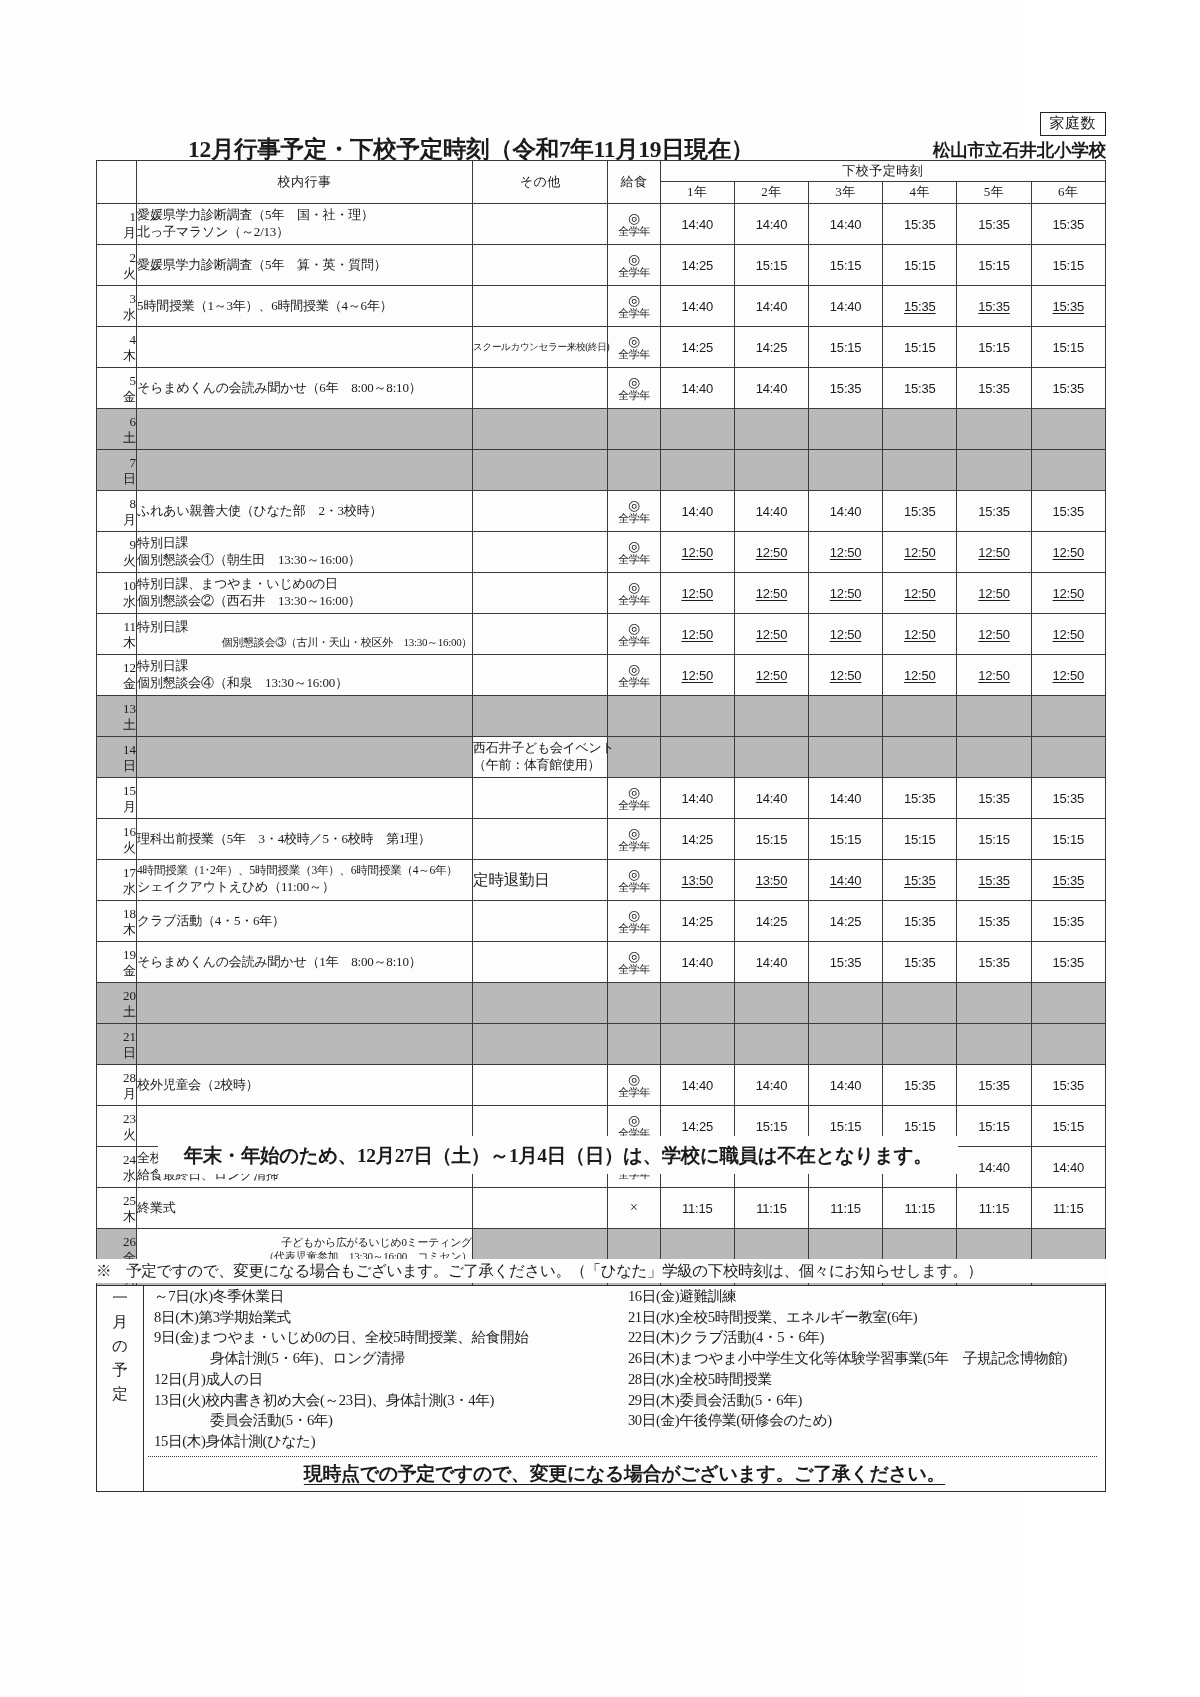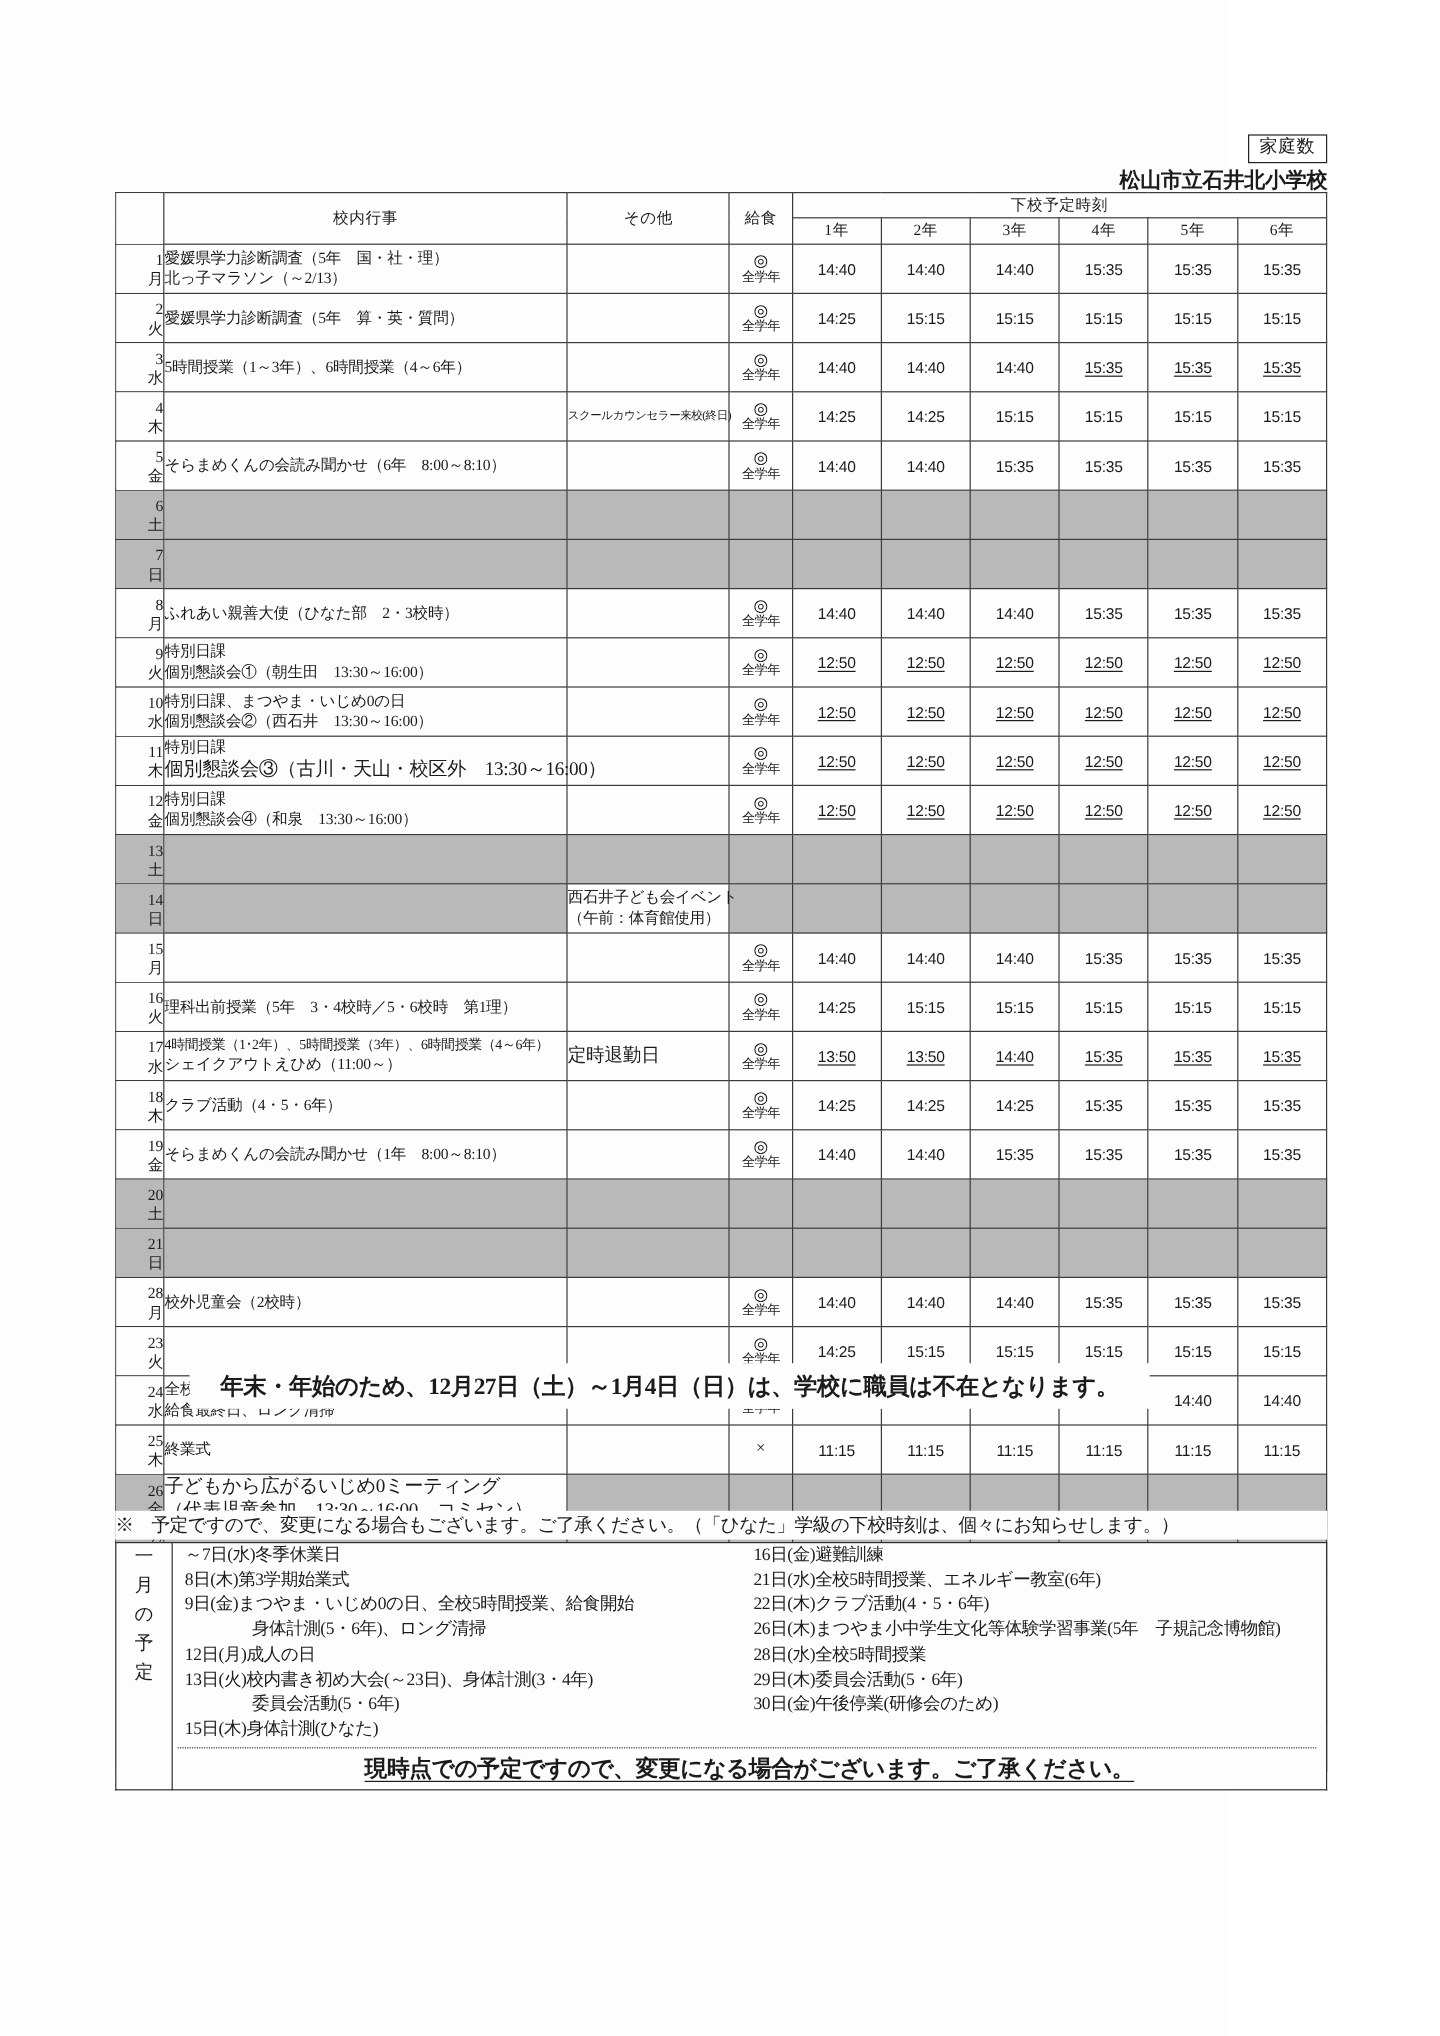--- a/index.html
+++ b/index.html
@@ -125,21 +125,21 @@
     font-size: 14.7px;
     line-height: 1.28;
     vertical-align: top;
     padding-top: 1px;
     font-family: "Liberation Serif", "DejaVu Serif", serif;
     letter-spacing: -0.2px;
     white-space: nowrap;
   }
   td.ev .l2 { display:block; }
   td.ev .sm { font-size: 11.6px; letter-spacing: -0.3px; }
-  td.ev .sm2 { font-size: 16px; letter-spacing: -0.3px; }
+  td.ev .sm2 { font-size: 11px; letter-spacing: -0.3px; text-align: right; }
 
   td.other {
     text-align: left;
     padding-left: 3px;
     font-size: 13.5px;
     vertical-align: top;
     padding-top: 2px;
     line-height: 1.28;
     font-family: "Liberation Serif", "DejaVu Serif", serif;
     letter-spacing: -0.3px;
@@ -262,20 +262,21 @@
     text-underline-offset: 4px;
   }
 </style>
 </head>
 <body>
 
 <div class="page">
 
   <div class="header-area">
     <div class="katei-box">家庭数</div>
+    <div class="doc-title">12月行事予定・下校予定時刻（令和7年11月19日現在）</div>
     <div class="school-name">松山市立石井北小学校</div>
   </div>
 
   <table class="cal">
     <colgroup>
       <col class="c-date">
         <col class="c-event">
         <col class="c-other">
         <col class="c-lunch">
       <col class="c-gr">

